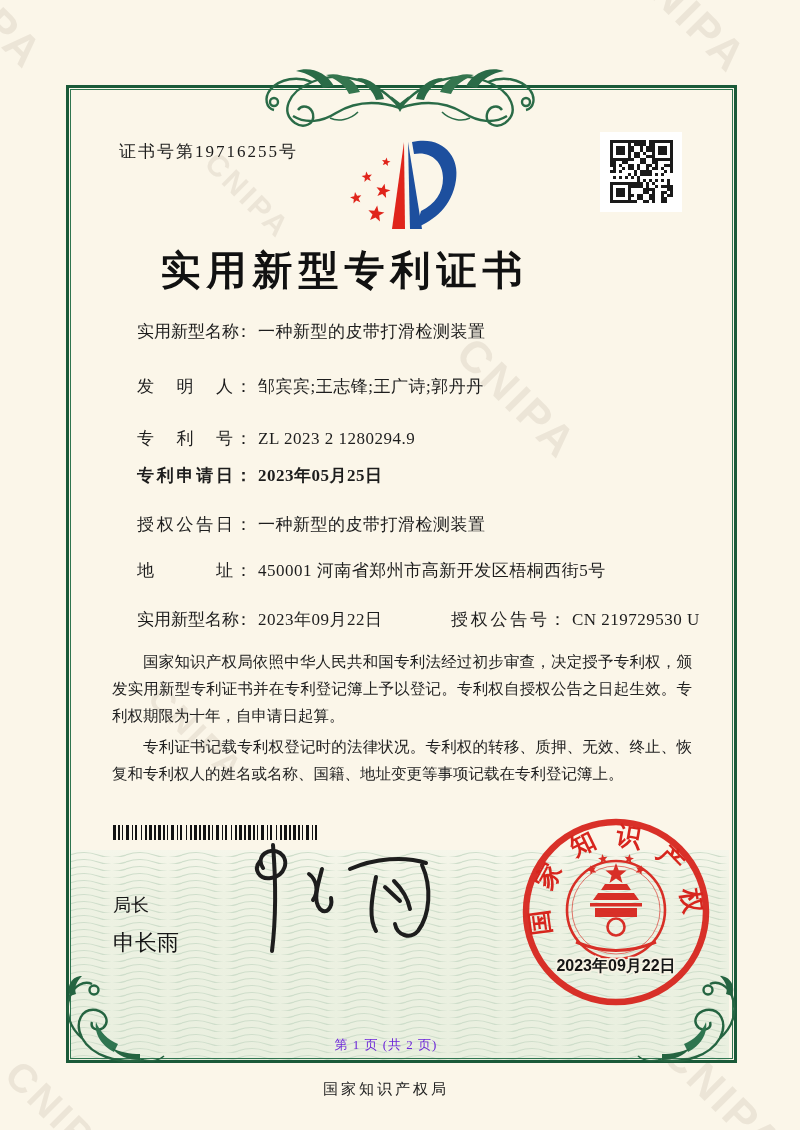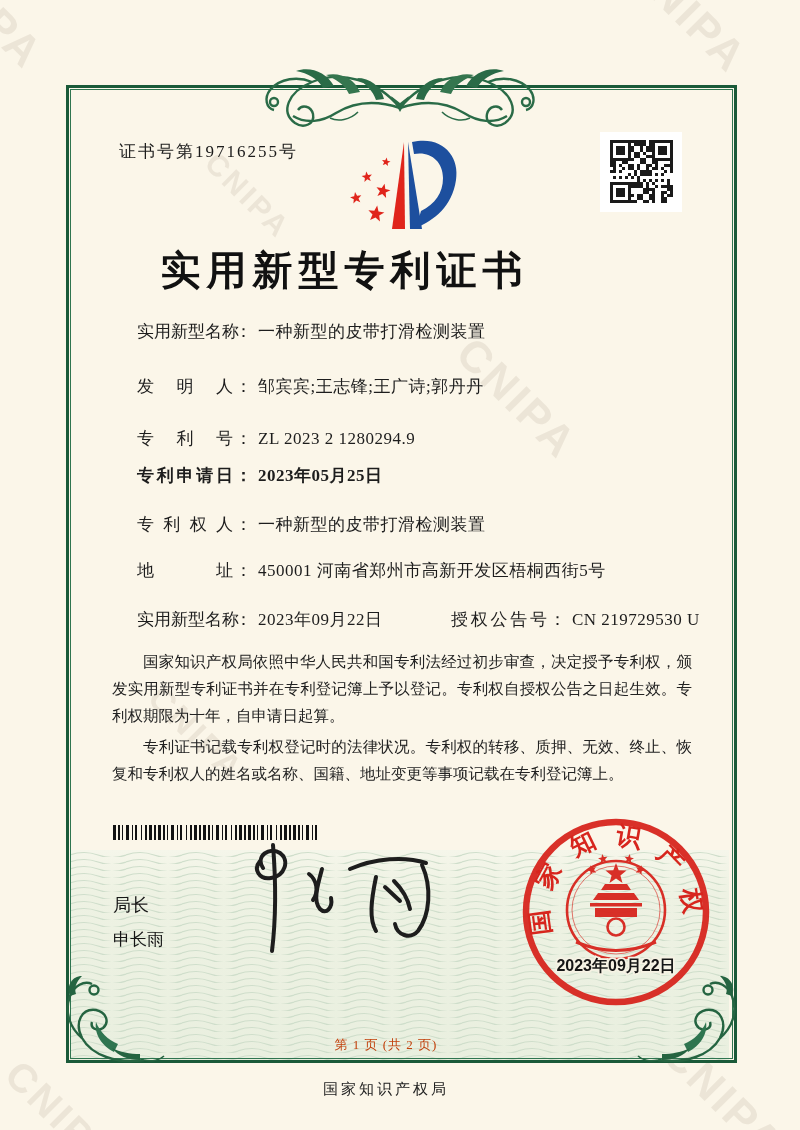--- a/index.html
+++ b/index.html
@@ -28,27 +28,27 @@
   .colon{display:inline-block;margin:0 6px 0 2px;}
   .fvalue{letter-spacing:0.5px;}
   
   .paras{position:absolute;left:112px;top:648px;width:580px;font-size:15.5px;
          line-height:27px;color:#222;z-index:3;text-align:justify;}
   .paras p{margin:0 0 4px 0;text-indent:2em;}
   
   .barcode{position:absolute;left:113px;top:825px;z-index:3;}
   .signer-title{position:absolute;left:113px;top:893px;font-size:18px;z-index:3;
                 font-family:"Liberation Sans","DejaVu Sans",sans-serif;color:#161616;}
-  .signer-name{position:absolute;left:113px;top:928px;font-size:17px;z-index:3;
+  .signer-name{position:absolute;left:113px;top:928px;font-size:22px;z-index:3;
                font-family:"Liberation Sans","DejaVu Sans",sans-serif;color:#161616;}
   .signature{position:absolute;left:225px;top:838px;z-index:3;}
   .seal{position:absolute;left:518px;top:814px;z-index:4;}
   
   .pageno{position:absolute;left:66px;top:1036px;width:640px;text-align:center;
-          font-size:13px;letter-spacing:1px;color:#c2410c;z-index:3;}
+          font-size:13px;letter-spacing:1px;color:#6d28d9;z-index:3;}
   .contnote{position:absolute;left:66px;top:1080px;width:640px;text-align:center;
             font-size:15px;letter-spacing:3px;color:#222;z-index:3;}
 </style>
 </head>
 <body>
 
 <span class="wm" style="left:-52px;top:-62px;font-size:44px;">CNIPA</span>
 <span class="wm" style="left:652px;top:-58px;font-size:44px;">CNIPA</span>
 <span class="wm" style="left:222px;top:146px;font-size:30px;">CNIPA</span>
 <span class="wm" style="left:482px;top:328px;font-size:44px;">CNIPA</span>
@@ -378,21 +378,21 @@
 <div class="row" style="top:375px;">
   <span class="flabel">发明人</span><span class="colon">：</span><span class="fvalue">邹宾宾;王志锋;王广诗;郭丹丹</span>
 </div>
 <div class="row" style="top:427px;">
   <span class="flabel">专利号</span><span class="colon">：</span><span class="fvalue">ZL 2023 2 1280294.9</span>
 </div>
 <div class="row" style="top:464px;font-weight:bold;">
   <span class="flabel">专利申请日</span><span class="colon">：</span><span class="fvalue">2023年05月25日</span>
 </div>
 <div class="row" style="top:513px;">
-  <span class="flabel">专利权人</span><span class="colon">：</span><span class="fvalue">一种新型的皮带打滑检测装置</span>
+  <span class="flabel">授权公告日</span><span class="colon">：</span><span class="fvalue">一种新型的皮带打滑检测装置</span>
 </div>
 <div class="row" style="top:559px;">
   <span class="flabel">地址</span><span class="colon">：</span><span class="fvalue">450001 河南省郑州市高新开发区梧桐西街5号</span>
 </div>
 <div class="row" style="top:608px;">
   <span class="flabel">实用新型名称</span><span class="colon">：</span><span class="fvalue">2023年09月22日</span>
   <span style="display:inline-block;width:60px;"></span>
   <span class="flabel">授权公告号</span><span class="colon">：</span><span class="fvalue">CN 219729530 U</span>
 </div>
 

